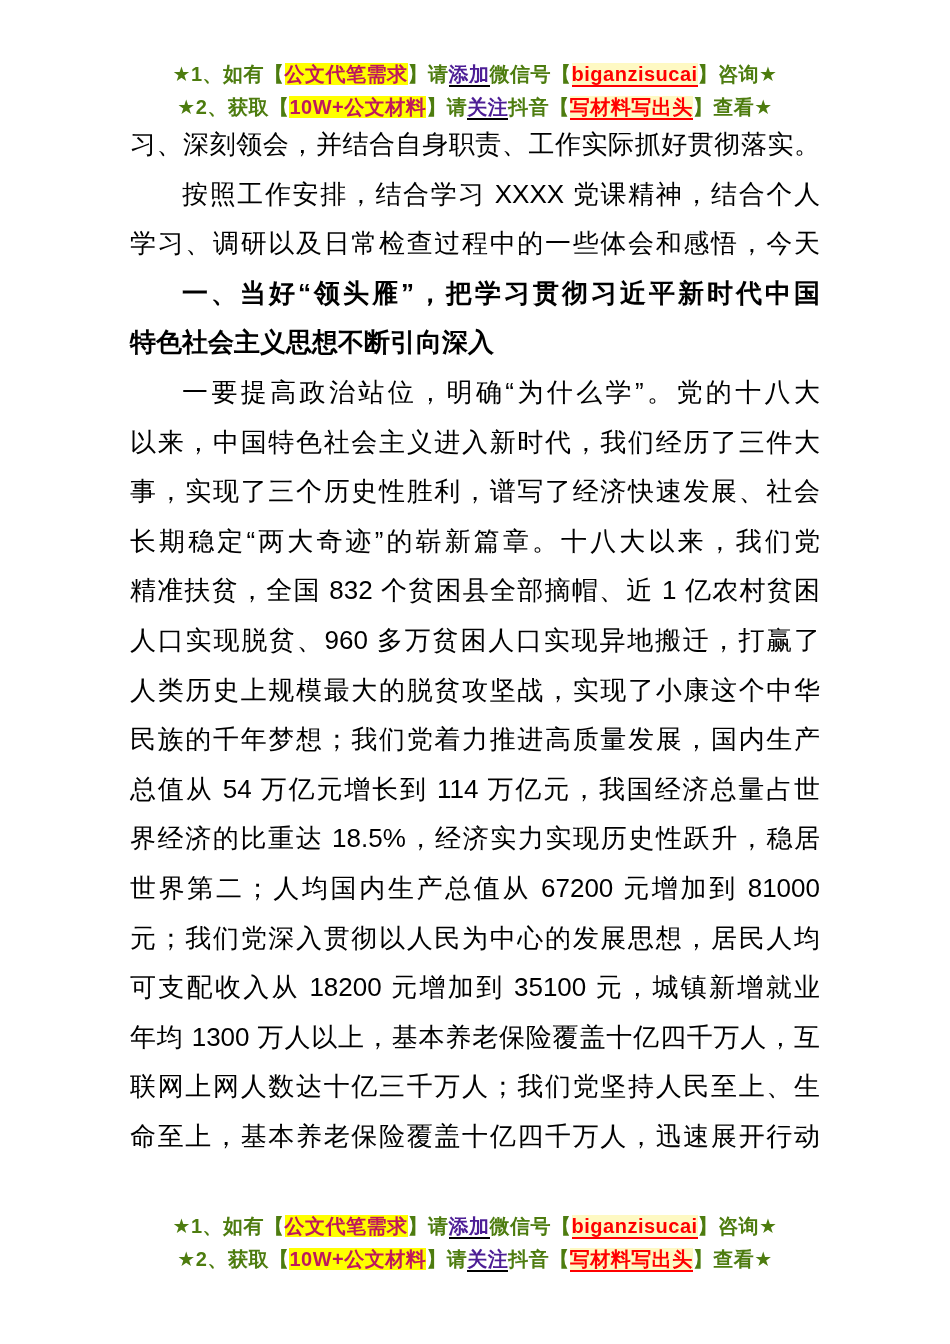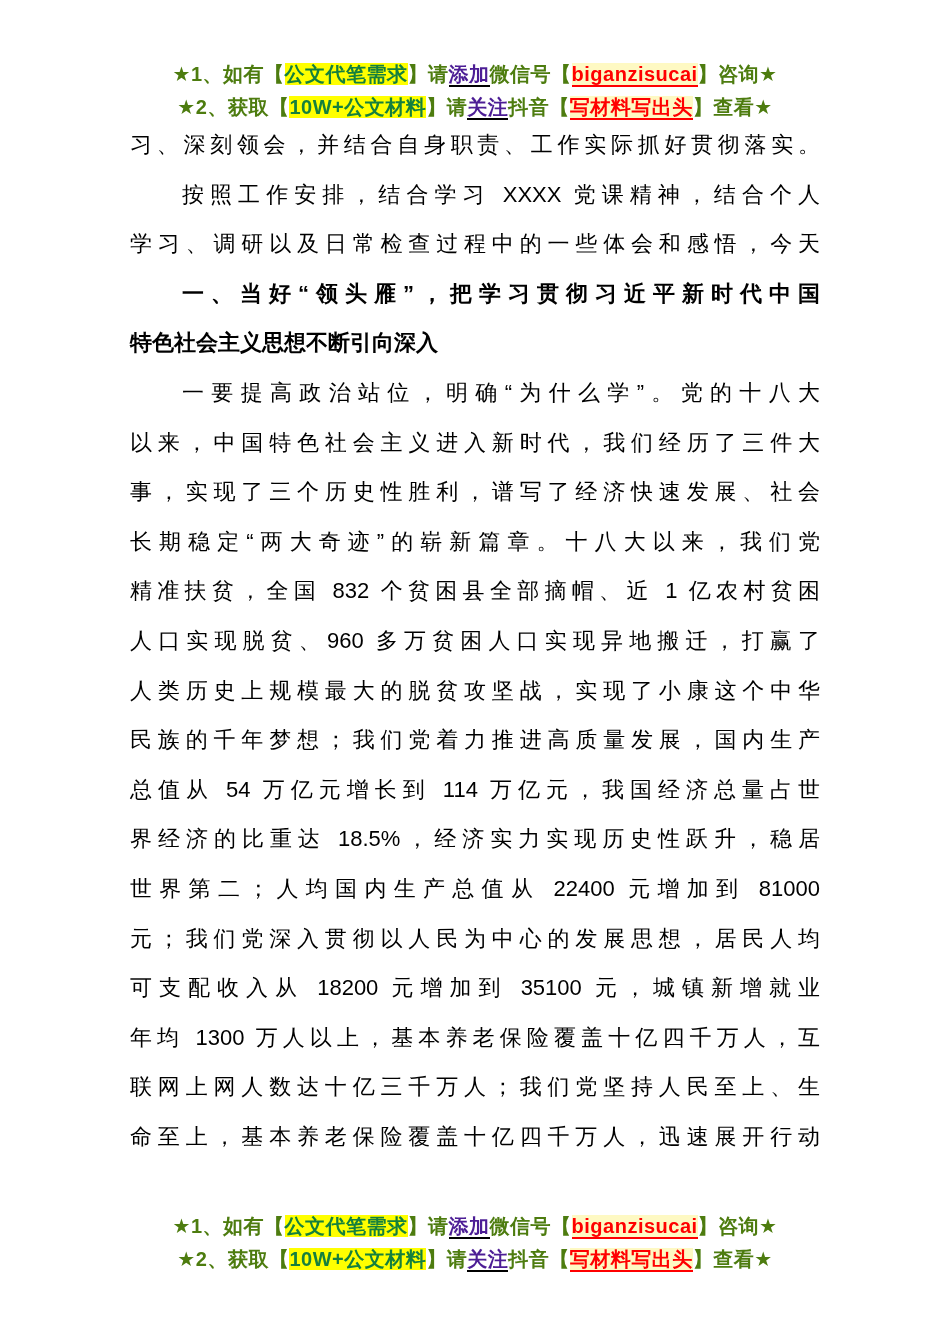--- a/index.html
+++ b/index.html
@@ -25,39 +25,39 @@
     font-size: 20px;
     font-weight: 700;
     line-height: 33px;
     letter-spacing: 0.5px;
     white-space: nowrap;
   }
   .promo-top { top: 58px; }
   .promo-bottom { top: 1210px; }
   .seg-plain { color: #4d7c0f; }
   .seg-hl {
-    color: #15803d;
+    color: #be185d;
     background: #ffff00;
   }
   .seg-u {
     color: #4c1d95;
     border-bottom: 2.5px solid #000000;
   }
   .seg-hlu {
     color: #ff0000;
     background: #fef9c3;
     border-bottom: 2.5px solid #ff0000;
   }
   
   .doc-body {
     position: absolute;
     top: 120px;
     left: 130px;
     width: 690px;
-    font-size: 22px;
+    font-size: 26px;
     line-height: 49.6px;
     color: #000000;
   }
   .doc-line {
     text-align: justify;
     text-align-last: justify;
   }
   .doc-line.end { text-align-last: left; }
   .doc-line.indent { text-indent: 52px; }
   .doc-line.bold { font-weight: 700; }
@@ -81,21 +81,21 @@
       <div class="doc-line indent">一要提高政治站位，明确“为什么学”。党的十八大</div>
       <div class="doc-line">以来，中国特色社会主义进入新时代，我们经历了三件大</div>
       <div class="doc-line">事，实现了三个历史性胜利，谱写了经济快速发展、社会</div>
       <div class="doc-line">长期稳定“两大奇迹”的崭新篇章。十八大以来，我们党</div>
       <div class="doc-line">精准扶贫，全国 832 个贫困县全部摘帽、近 1 亿农村贫困</div>
       <div class="doc-line">人口实现脱贫、960 多万贫困人口实现异地搬迁，打赢了</div>
       <div class="doc-line">人类历史上规模最大的脱贫攻坚战，实现了小康这个中华</div>
       <div class="doc-line">民族的千年梦想；我们党着力推进高质量发展，国内生产</div>
       <div class="doc-line">总值从 54 万亿元增长到 114 万亿元，我国经济总量占世</div>
       <div class="doc-line">界经济的比重达 18.5%，经济实力实现历史性跃升，稳居</div>
-      <div class="doc-line">世界第二；人均国内生产总值从 22400 元增加到 81000</div>
+      <div class="doc-line">世界第二；人均国内生产总值从 67200 元增加到 81000</div>
       <div class="doc-line">元；我们党深入贯彻以人民为中心的发展思想，居民人均</div>
       <div class="doc-line">可支配收入从 18200 元增加到 35100 元，城镇新增就业</div>
       <div class="doc-line">年均 1300 万人以上，基本养老保险覆盖十亿四千万人，互</div>
       <div class="doc-line">联网上网人数达十亿三千万人；我们党坚持人民至上、生</div>
       <div class="doc-line">命至上，基本养老保险覆盖十亿四千万人，迅速展开行动</div>
     </div>
 
   <div class="promo promo-bottom">
     <div class="promo-line"><span class="seg-plain">★1、如有【</span><span class="seg-hl">公文代笔需求</span><span class="seg-plain">】请</span><span class="seg-u">添加</span><span class="seg-plain">微信号【</span><span class="seg-hlu">biganzisucai</span><span class="seg-plain">】咨询★</span></div>
     <div class="promo-line"><span class="seg-plain">★2、获取【</span><span class="seg-hl">10W+公文材料</span><span class="seg-plain">】请</span><span class="seg-u">关注</span><span class="seg-plain">抖音【</span><span class="seg-hlu">写材料写出头</span><span class="seg-plain">】查看★</span></div>

